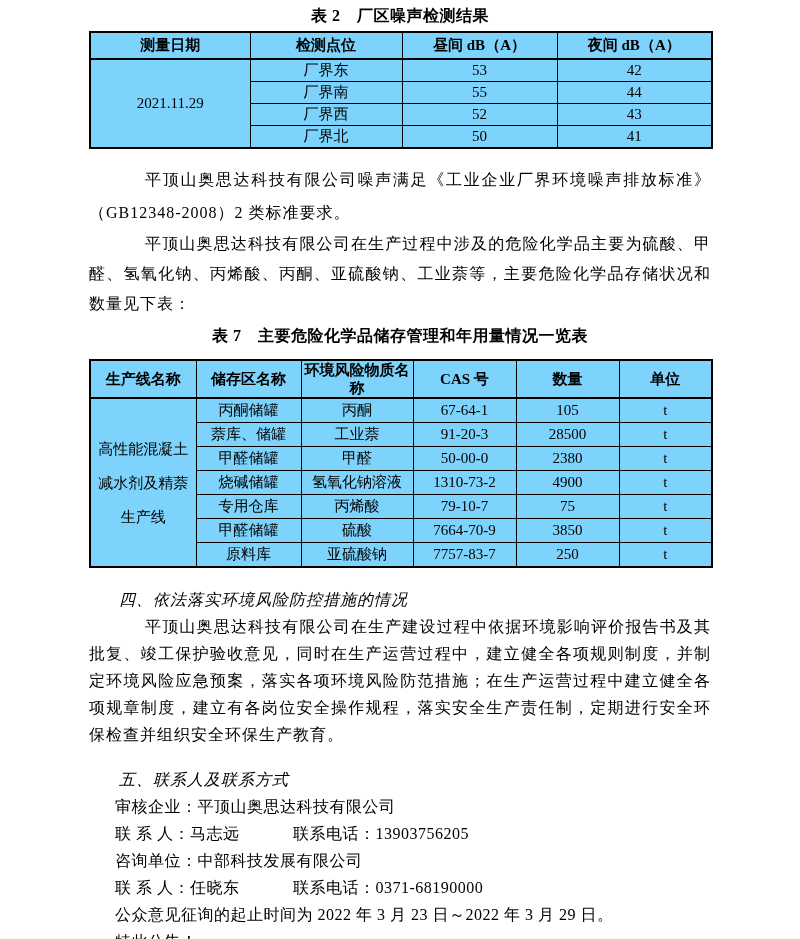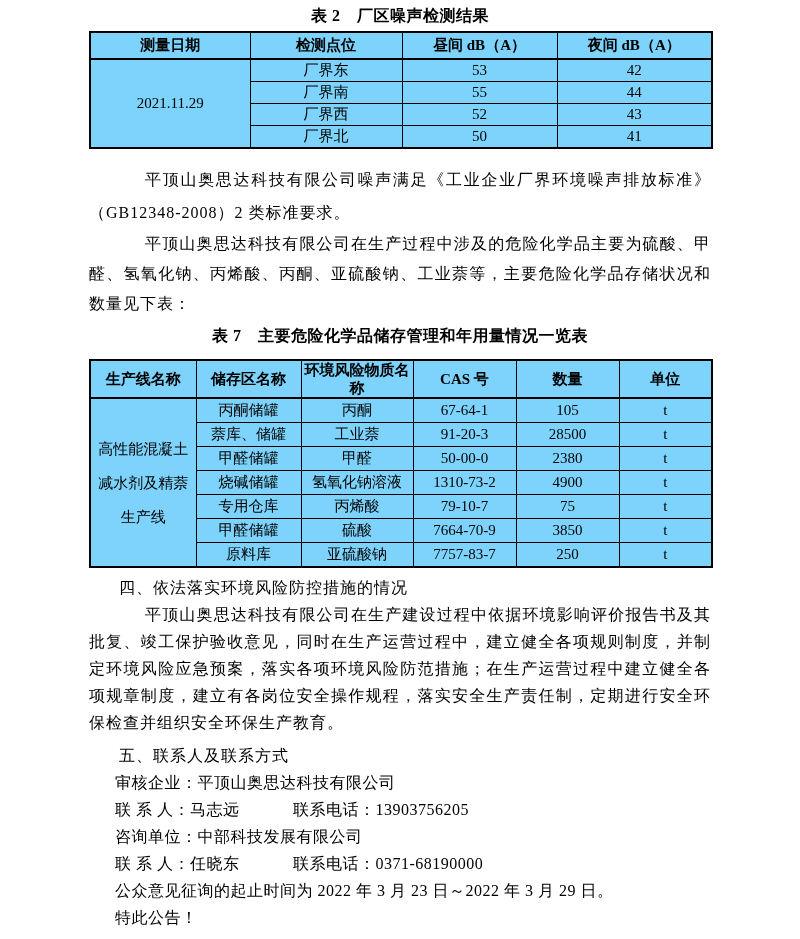--- a/index.html
+++ b/index.html
@@ -24,21 +24,21 @@
   .t6 td{height:21px;}
   .t7 th{height:36px;line-height:18px;}
   .t7 td{height:23px;}
   .t7 .prodline{line-height:34px;}
   .para{margin:0;font-size:16px;letter-spacing:1px;text-align:justify;}
   .ind{text-indent:56px;}
   .p33{margin-top:14px;line-height:33px;}
   .p30{line-height:30px;}
   .p27{line-height:27px;}
   .sec-heading{margin:0 0 0 30px;font-size:16px;letter-spacing:1px;line-height:33px;}
-  .sec-heading.c27{line-height:27px;margin-top:6px;}
+  .sec-heading.c27{line-height:27px;margin-top:18px;font-style:italic;}
   .t7-title{margin-top:2px;line-height:30px;}
   .contact{margin-left:26px;font-size:16px;line-height:27px;letter-spacing:0.5px;}
   .pair-left{display:inline-block;width:178px;}
 </style>
 </head>
 <body>
 
 <div class="page">
 
   <div class="tbl-title">表 2　厂区噪声检测结果</div>

